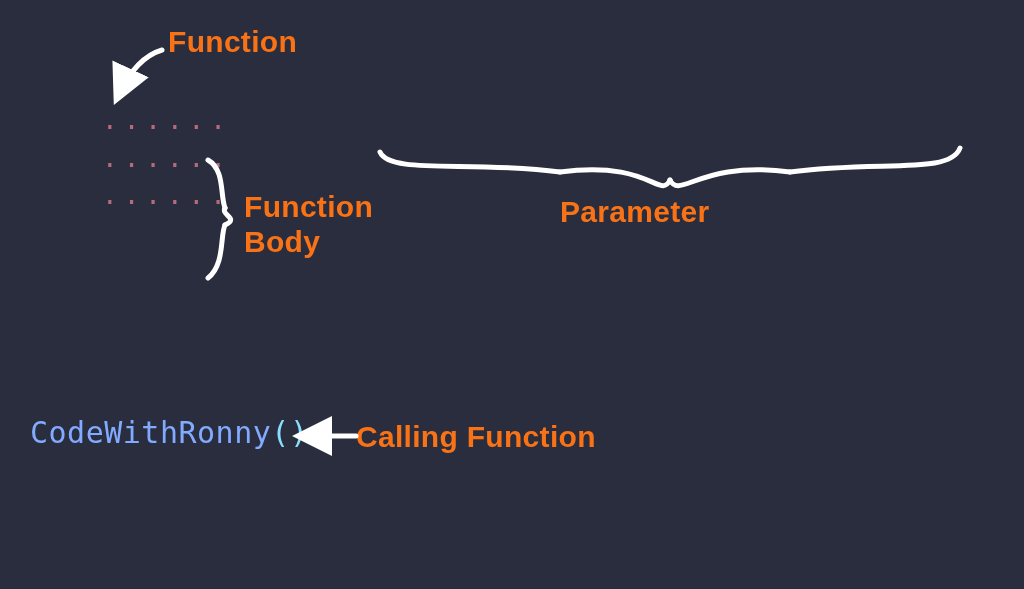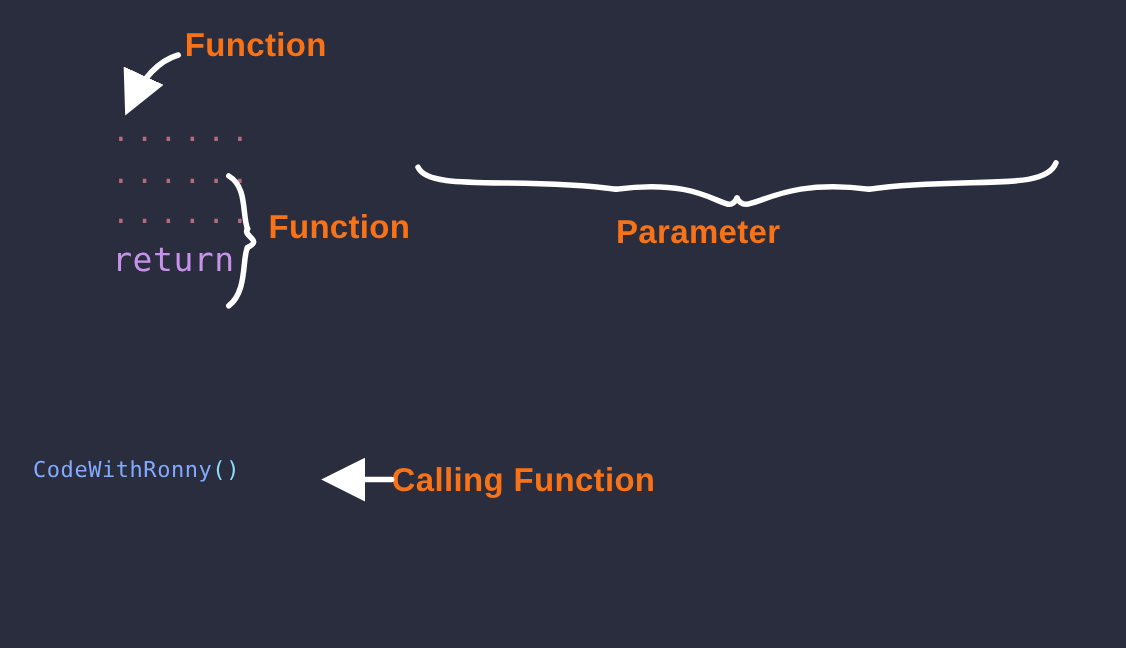--- a/index.html
+++ b/index.html
@@ -27,21 +27,21 @@
   .tok-colon { color: #89ddff; }
   .tok-dots { color: #b76a7c; letter-spacing: 6px; font-size:26px; }
   .tok-return { color: #c792ea; }
 
   .indent { padding-left: 72px; display:block; }
 
   .call-line {
     position: absolute;
     left: 30px;
     top: 415px;
-    font-size: 20px;
+    font-size: 30px;
     letter-spacing: 0.5px;
   }
 
   .label {
     position: absolute;
     color: #f97316;
     font-family: 'Arial Rounded MT Bold', 'Helvetica Neue', Arial, sans-serif;
     font-weight: 800;
     font-size: 30px;
     letter-spacing: 0.3px;
@@ -53,30 +53,30 @@
 
   .arrow-svg { position:absolute; pointer-events:none; }
 </style>
 </head>
 <body>
 
 <div class="code-area">
   <span class="indent tok-dots">......</span>
   <span class="indent tok-dots">......</span>
   <span class="indent tok-dots">......</span>
-  <span class="indent tok-return">return</span>
 </div>
 
 <div class="call-line">
   <span class="tok-fname">CodeWithRonny</span><span class="tok-paren">(</span><span class="tok-paren">)</span>
 </div>
 
 <div id="lbl-function" class="label">Function</div>
 <div id="lbl-body" class="label">
   <span>Function</span><br>
+  <span>Body</span>
 </div>
 <div id="lbl-parameter" class="label">Parameter</div>
 <div id="lbl-calling" class="label">Calling Function</div>
 
 <svg class="arrow-svg" width="1024" height="589">
   <defs>
     <marker id="arrowhead" markerWidth="8" markerHeight="8" refX="6" refY="4" orient="auto">
       <path d="M0,0 L8,4 L0,8 Z" fill="#ffffff"></path>
     </marker>
   </defs>

